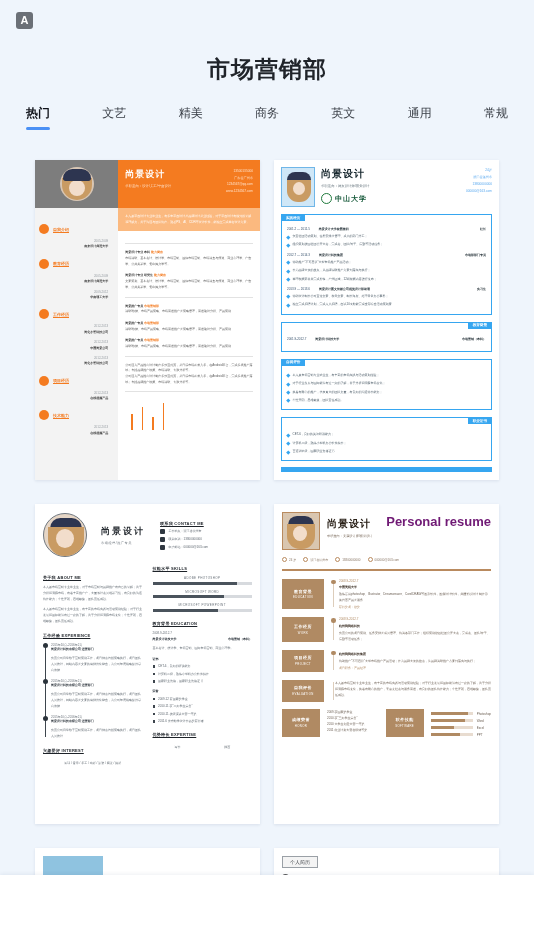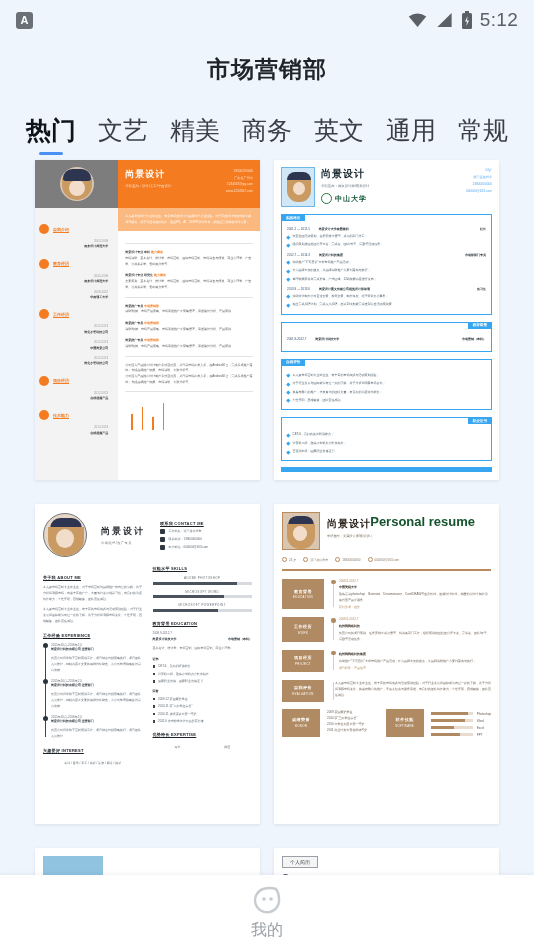--- a/index.html
+++ b/index.html
@@ -27,23 +27,22 @@
   
   .page-title{
     text-align:center;font-size:23px;font-weight:bold;color:#20242a;
     padding:14px 0 6px;letter-spacing:1px;
   }
   .tabs{
     display:flex;justify-content:space-between;align-items:flex-end;
     padding:14px 26px 0;
   }
   .tab{
-    position:relative;font-size:25px;color:#3b4048;padding-bottom:9px;
+    position:relative;font-size:12px;color:#3b4048;padding-bottom:9px;
     text-align:left;
-    margin-top:9px;
   }
   .tab.active{font-weight:bold;color:#10131a;}
   .tab.active::after{
     content:"";position:absolute;left:50%;transform:translateX(-50%);
     bottom:1px;width:24px;height:3px;border-radius:2px;background:#4a90f5;
   }
 
   
   .scroll-area{
     position:absolute;top:150px;left:0;right:0;bottom:75px;overflow:hidden;
@@ -135,21 +134,21 @@
   .t3-li{display:flex;gap:3px;color:#5f6870;margin-top:3.5px;}
   .t3-li::before{content:"";width:2.5px;height:2.5px;background:#3d454d;flex:0 0 auto;margin-top:1.2px;}
 
   
   .t4{height:100%;padding:8px;font-size:3px;background:#fff;}
   .t4-top{display:flex;gap:7px;position:relative;}
   .t4-photo{width:38px;height:38px;border:1.5px solid #b98a5e;overflow:hidden;position:relative;background:#d9c6b0;}
   .t4-name{font-size:10px;font-weight:bold;color:#2a2118;letter-spacing:1px;}
   .t4-sub{font-size:3.2px;color:#7a6a5b;margin-top:3px;}
   .t4-wm{
-    position:absolute;right:16px;top:2px;font-size:13px;font-weight:bold;color:#14532d;letter-spacing:0;white-space:nowrap;
+    position:absolute;right:0;top:2px;font-size:13px;font-weight:bold;color:#701a75;letter-spacing:0;white-space:nowrap;
   }
   .t4-contacts{display:flex;gap:7px;margin-top:7px;align-items:center;}
   .t4-contacts .ci{display:flex;align-items:center;gap:2px;color:#8a7766;}
   .t4-contacts .cd{width:5px;height:5px;border-radius:50%;border:1.2px solid #b98a5e;flex:0 0 auto;}
   .t4-rule{height:1.5px;background:#b98a5e;margin:7px 0 0;}
   .t4-sec{display:flex;gap:7px;margin-top:8px;}
   .t4-badge{
     width:42px;min-height:22px;background:#b08css;background:#b08a63;color:#fff;
     display:flex;flex-direction:column;align-items:center;justify-content:center;
     padding:3px 0;flex:0 0 auto;
@@ -187,34 +186,20 @@
   .nav-item{flex:1;display:flex;flex-direction:column;align-items:center;gap:5px;}
   .nav-label{font-size:16px;color:#9aa0a6;}
   .nav-item.active .nav-label{color:#3d9cf3;}
 </style>
 </head>
 <body>
 
 <div class="statusbar">
   <div class="sb-left">
     <span class="app-badge">A</span>
-  </div>
-  <div class="sb-right">
-    <svg width="21" height="16" viewBox="0 0 24 18">
-      <path d="M2 5 Q12 -2 22 5 L12 17 Z" fill="#5b6066"></path>
-    </svg>
-    <svg width="19" height="16" viewBox="0 0 20 18">
-      <path d="M18 1 L18 17 L2 17 Z" fill="#5b6066"></path>
-    </svg>
-    <svg width="12" height="18" viewBox="0 0 12 18">
-      <rect x="4" y="0" width="4" height="2" fill="#5b6066"></rect>
-      <rect x="1" y="2" width="10" height="16" rx="1.5" fill="#5b6066"></rect>
-      <path d="M6.6 5 L4 10.5 H6 L5.4 15 L8 9.5 H6 Z" fill="#eff5fc"></path>
-    </svg>
-    <span class="clock">5:12</span>
   </div>
 </div>
 
 <div class="page-title">市场营销部</div>
 
 <div class="tabs">
   <div class="tab active"><span>热门</span></div>
   <div class="tab"><span>文艺</span></div>
   <div class="tab"><span>精美</span></div>
   <div class="tab"><span>商务</span></div>
@@ -710,21 +695,13 @@
         <span class="t6-circ"></span>
 
       </div>
     </div>
   </div>
 
 </div>
 </div>
 
 <div class="bottom-nav">
-  <div class="nav-item">
-    <svg width="34" height="30" viewBox="0 0 34 30">
-      <path d="M26 4 Q29 8 29 14 A12 12 0 1 1 13 4 Q20 2 26 4 Z" fill="none" stroke="#c7ccd1" stroke-width="2.4"></path>
-      <circle cx="14" cy="14" r="1.8" fill="#c7ccd1"></circle>
-      <circle cx="21" cy="14" r="1.8" fill="#c7ccd1"></circle>
-    </svg>
-    <span class="nav-label">我的</span>
-  </div>
 </div>
 
 </body></html>

